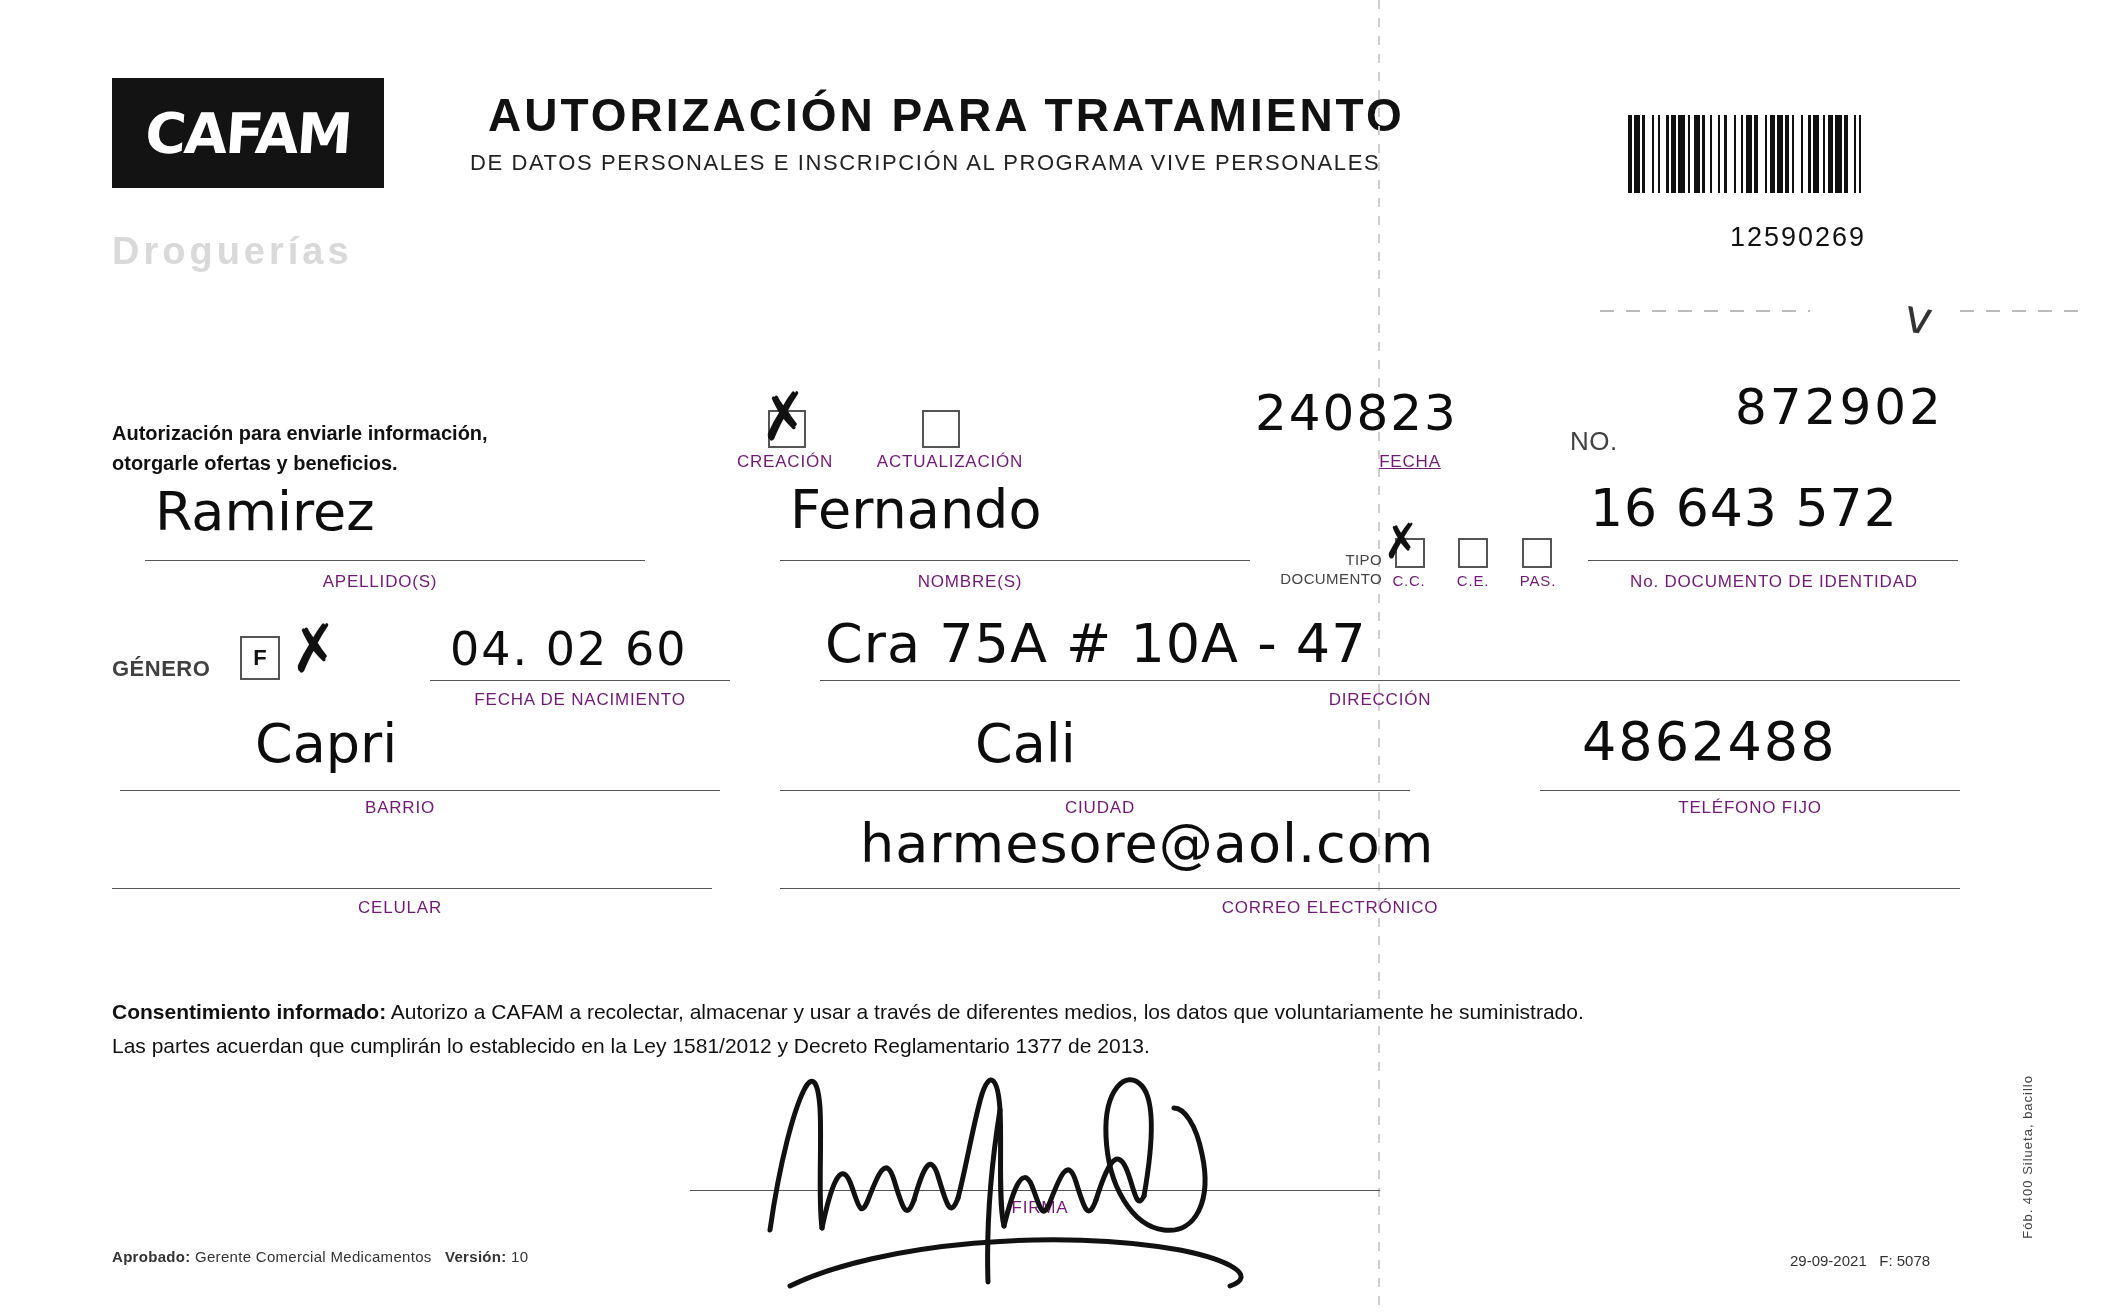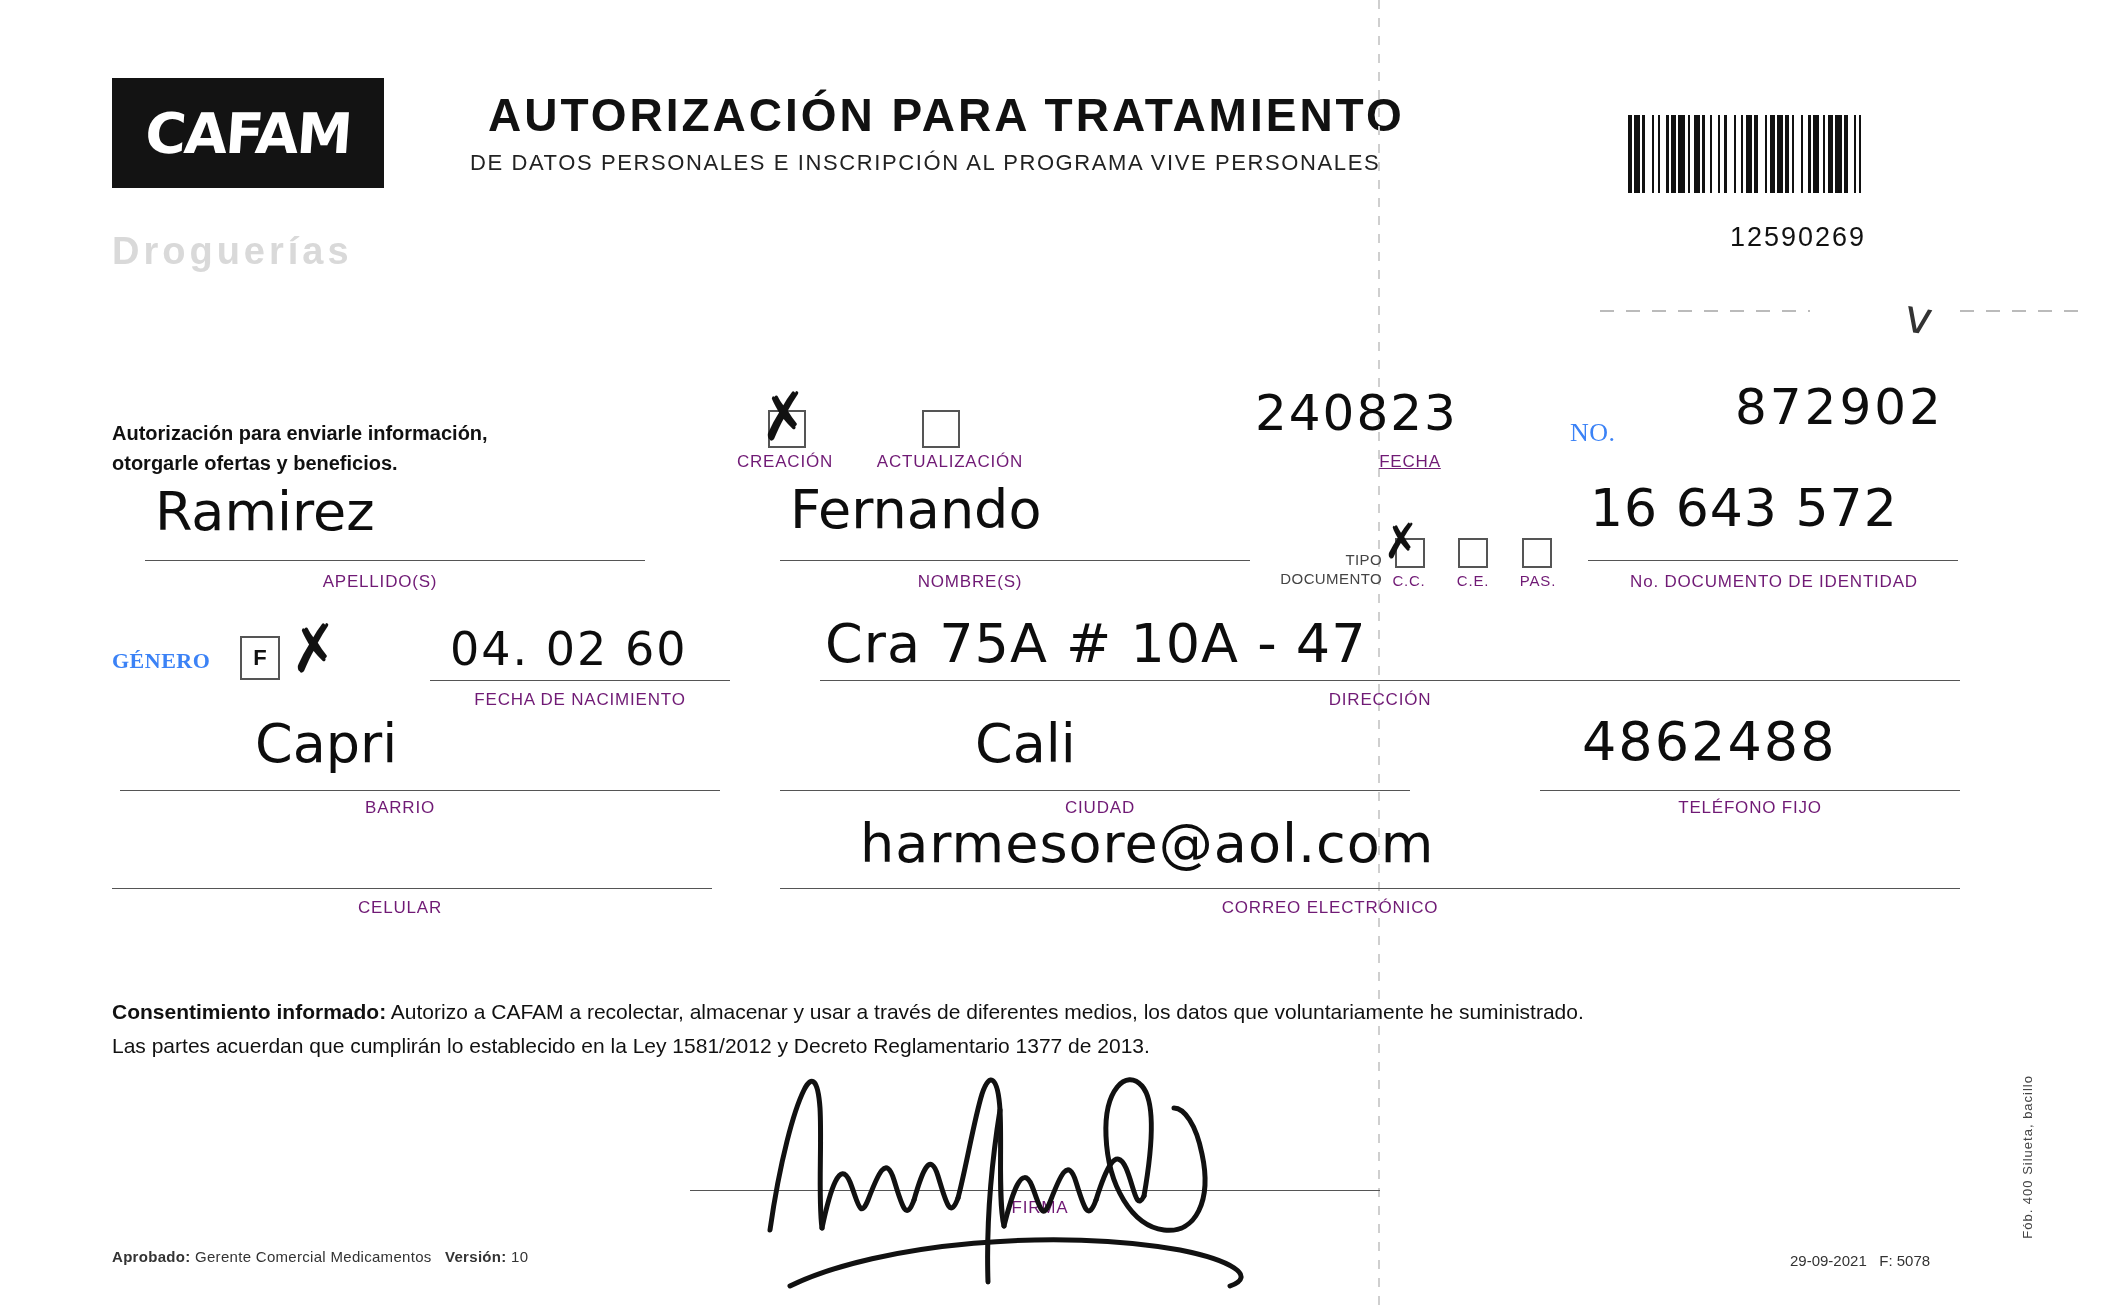--- a/index.html
+++ b/index.html
@@ -1,21 +1,21 @@
 <!DOCTYPE html>
 <html><head>
 <meta charset="utf-8">
 <style>
   html,body{margin:0;padding:0;background:#fff;}
   body{width:2101px;height:1313px;position:relative;font-family:"Liberation Sans",sans-serif;color:#111;overflow:hidden;}
   .sheet{position:absolute;inset:0;background:#fff;}
 
   
   .abs{position:absolute;}
-  .lbl{font-size:17px;letter-spacing:.5px;color:#3b82f6;font-family:Liberation Serif, serif;}
+  .lbl{font-size:17px;letter-spacing:.5px;color:#404040;font-family:Liberation Sans, sans-serif;margin-top:8px;}
   .lbl-sm{font-size:15px;letter-spacing:.4px;color:#444;margin-top:23px;}
   .bold{font-weight:bold;}
 
   
   .logo-box{left:112px;top:78px;width:272px;height:110px;background:#131313;}
   .logo-text{position:absolute;left:0;top:0;width:272px;height:110px;display:flex;align-items:center;justify-content:center;
              color:#fff;font-family:"DejaVu Sans",sans-serif;font-weight:bold;font-size:56px;letter-spacing:-2px;
              transform:skewX(-4deg);}
   .logo-sub{left:112px;top:230px;font-size:38px;letter-spacing:4px;color:#d9d9d9;font-weight:bold;font-family:"Liberation Sans",sans-serif;}
 

